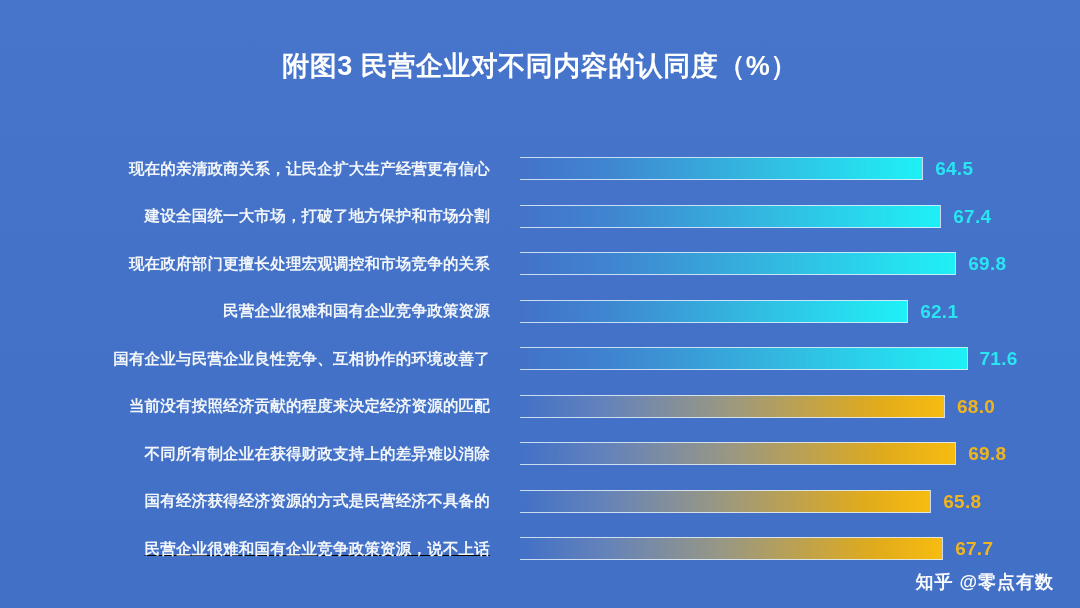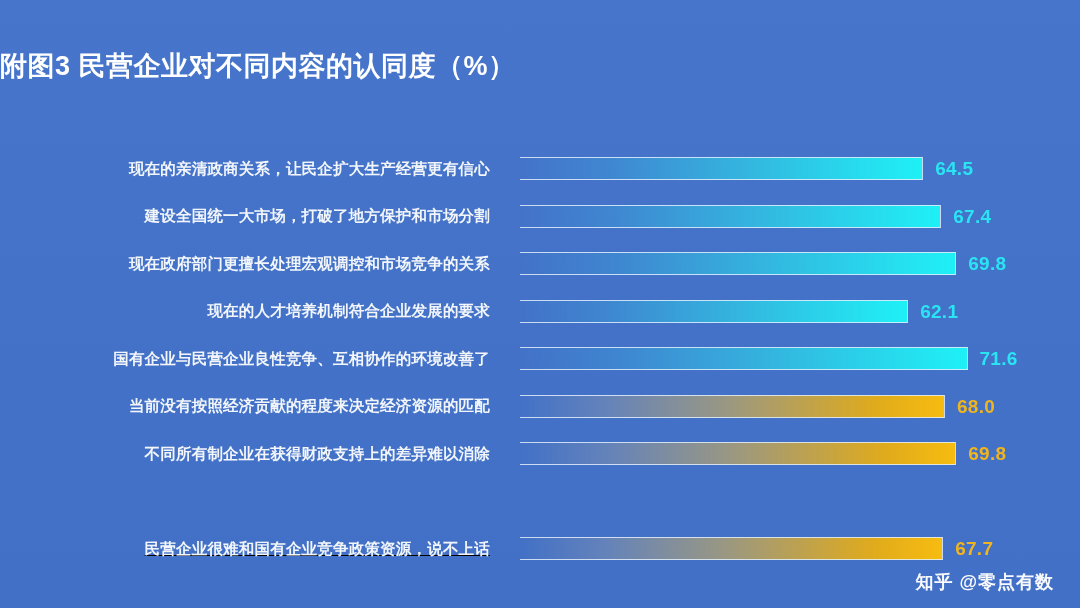--- a/index.html
+++ b/index.html
@@ -21,20 +21,21 @@
     position: relative;
     background: linear-gradient(180deg, #4675cb 0%, #4372c8 45%, #4170c6 100%);
   }
 
   
   .chart-title {
     position: absolute;
     top: 48px;
     left: 0;
     width: 1080px;
+    text-align: center;
     color: #ffffff;
     font-size: 27px;
     font-weight: bold;
     letter-spacing: 0.5px;
     white-space: nowrap;
   }
 
   
   .plot-area {
     position: absolute;
@@ -151,21 +152,21 @@
         </div>
       </div>
       <div class="bar-row" style="top: 95px;">
         <div class="row-label">现在政府部门更擅长处理宏观调控和市场竞争的关系</div>
         <div class="bar-track">
           <div class="bar cyan" style="width: 436.25px;"></div>
           <div class="bar-value cyan" style="left: 448.25px;">69.8</div>
         </div>
       </div>
       <div class="bar-row" style="top: 142.5px;">
-        <div class="row-label">现在的人才培养机制符合企业发展的要求</div>
+        <div class="row-label">民营企业很难和国有企业竞争政策资源</div>
         <div class="bar-track">
           <div class="bar cyan" style="width: 388.125px;"></div>
           <div class="bar-value cyan" style="left: 400.125px;">62.1</div>
         </div>
       </div>
       <div class="bar-row" style="top: 190px;">
         <div class="row-label">国有企业与民营企业良性竞争、互相协作的环境改善了</div>
         <div class="bar-track">
           <div class="bar cyan" style="width: 447.5px;"></div>
           <div class="bar-value cyan" style="left: 459.5px;">71.6</div>
@@ -178,20 +179,27 @@
           <div class="bar-value orange" style="left: 437px; text-align: center;">68.0</div>
         </div>
       </div>
       <div class="bar-row" style="top: 285px;">
         <div class="row-label">不同所有制企业在获得财政支持上的差异难以消除</div>
         <div class="bar-track">
           <div class="bar orange" style="width: 436.25px;"></div>
           <div class="bar-value orange" style="left: 448.25px;">69.8</div>
         </div>
       </div>
+      <div class="bar-row" style="top: 332.5px;">
+        <div class="row-label">国有经济获得经济资源的方式是民营经济不具备的</div>
+        <div class="bar-track">
+          <div class="bar orange" style="width: 411.25px;"></div>
+          <div class="bar-value orange" style="left: 423.25px;">65.8</div>
+        </div>
+      </div>
       <div class="bar-row" style="top: 380px; text-decoration: underline;">
         <div class="row-label">民营企业很难和国有企业竞争政策资源，说不上话</div>
         <div class="bar-track">
           <div class="bar orange" style="width: 423.125px;"></div>
           <div class="bar-value orange" style="left: 435.125px;">67.7</div>
         </div>
       </div>
     </div>
 
   <div class="watermark">知乎 @零点有数</div>

